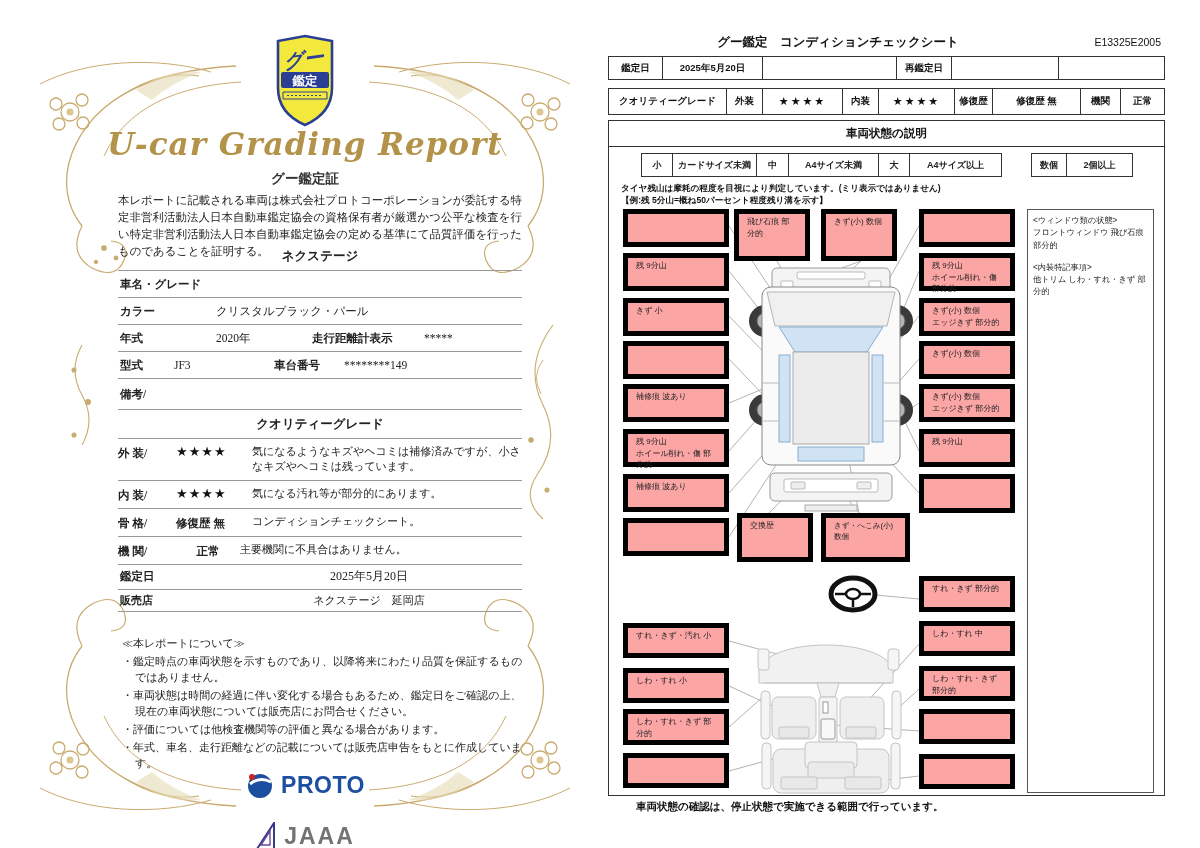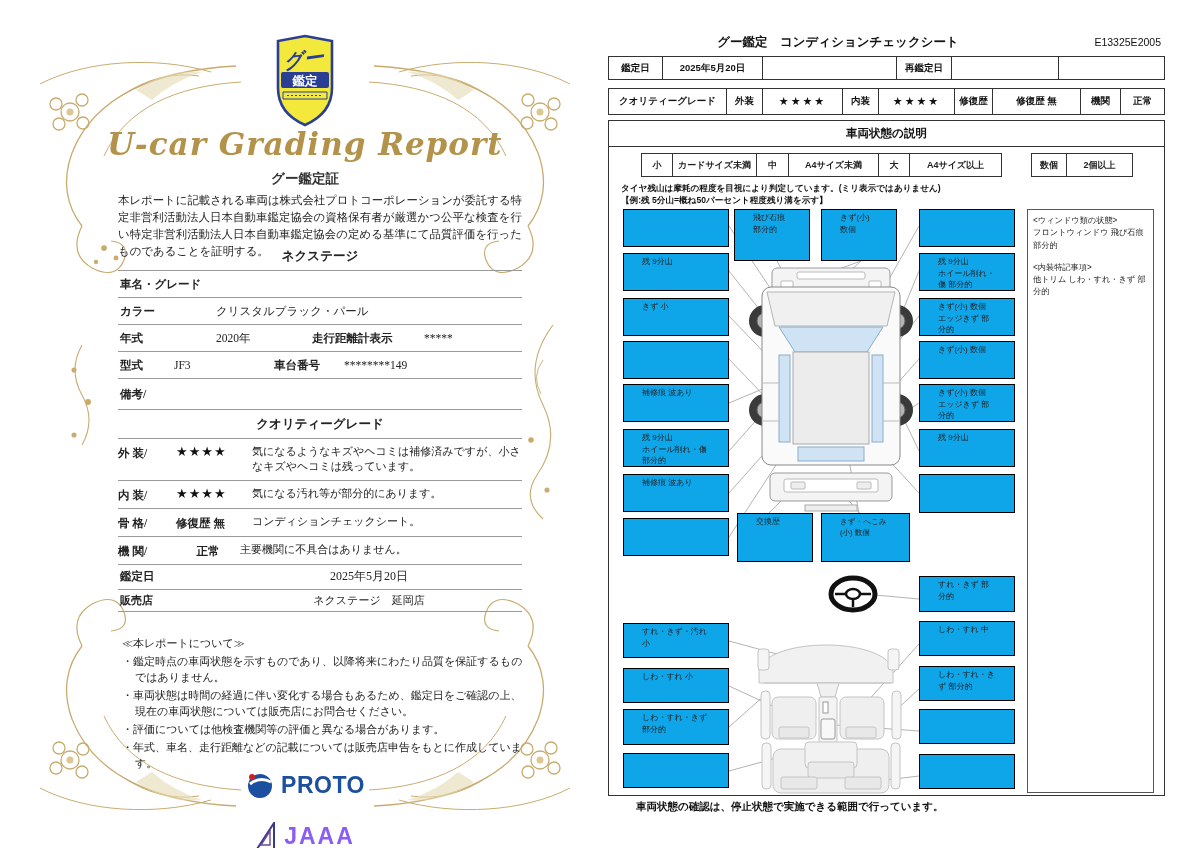--- a/index.html
+++ b/index.html
@@ -49,22 +49,22 @@
   .outer-box{position:absolute;left:0;top:90px;width:557px;height:676px;border:1.4px solid #333;
              box-sizing:border-box;}
   .ob-title{position:absolute;left:0;top:0;width:100%;height:26px;border-bottom:1.4px solid #333;
             display:flex;align-items:center;justify-content:center;font-weight:bold;font-size:11.5px;
             box-sizing:border-box;color:#111;}
   .legend{position:absolute;display:flex;border:1px solid #333;height:24px;box-sizing:border-box;}
   .lg-cell{border-right:1px solid #333;display:flex;align-items:center;justify-content:center;
            font-weight:bold;font-size:9px;box-sizing:border-box;}
   .lg-cell:last-child{border-right:none;}
   .tire-note{position:absolute;left:12px;top:62px;font-size:8.6px;font-weight:bold;line-height:1.35;color:#111;}
-  .lblbox{position:absolute;border:1px solid #000000;background:#0ea5e9;font-size:8px;line-height:1.45;
-          padding:2px 18px;white-space:pre-line;box-sizing:border-box;color:#222;z-index:2;}
+  .lblbox{position:absolute;border:5px solid #000000;background:#fca5a5;font-size:8px;line-height:1.45;
+          padding:2px 8px;white-space:pre-line;box-sizing:border-box;color:#222;z-index:2;}
   .side-panel{position:absolute;left:418px;top:88px;width:127px;height:584px;border:1px solid #555;
               box-sizing:border-box;padding:5px 5px;font-size:8.2px;line-height:1.5;color:#222;z-index:2;}
   .diagram-svg{position:absolute;left:0;top:0;width:557px;height:676px;z-index:1;}
   .rp-footnote{position:absolute;left:0;top:770px;font-size:10.5px;font-weight:bold;color:#111;margin-left:28px;}
 </style>
 </head>
 <body>
 
 <div class="canvas">
 
@@ -241,21 +241,21 @@
           <path d="M5,14 Q15,6 26,12" stroke="#fff" stroke-width="3" fill="none"></path>
           <circle cx="7" cy="7" r="3" fill="#cc2222"></circle>
         </svg>
         <span style="font-family:'Liberation Sans',sans-serif;font-weight:900;font-size:23px;color:#1d4fa1;letter-spacing:.5px;">PROTO</span>
       </div>
       <div style="display:flex;align-items:center;gap:5px;">
         <svg width="24" height="28" viewBox="0 0 24 28">
           <polygon points="19,1 19,27 2,27" fill="none" stroke="#3a3a8c" stroke-width="2"></polygon>
           <polygon points="15,9 15,23 6,23" fill="none" stroke="#6a4a9c" stroke-width="1.4"></polygon>
         </svg>
-        <span style="font-family:'Liberation Sans',sans-serif;font-weight:900;font-size:23px;color:#8b5cf6;letter-spacing:2px;">JAAA</span>
+        <span style="font-family:'Liberation Sans',sans-serif;font-weight:900;font-size:23px;color:#737373;letter-spacing:2px;">JAAA</span>
       </div>
     </div>
   </div>
 
   <div class="right-page">
     <div class="rp-title">グー鑑定　コンディションチェックシート</div>
     <div class="rp-code">E13325E2005</div>
 
     <div class="rp-table" style="top:26px;height:24px;">
       <div class="rp-cell" style="width:54px;">鑑定日</div>

